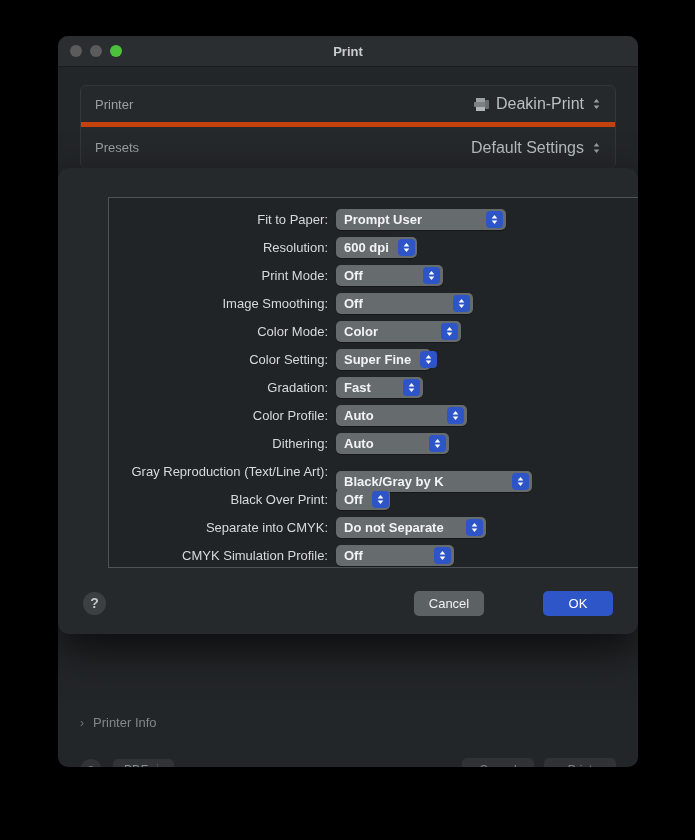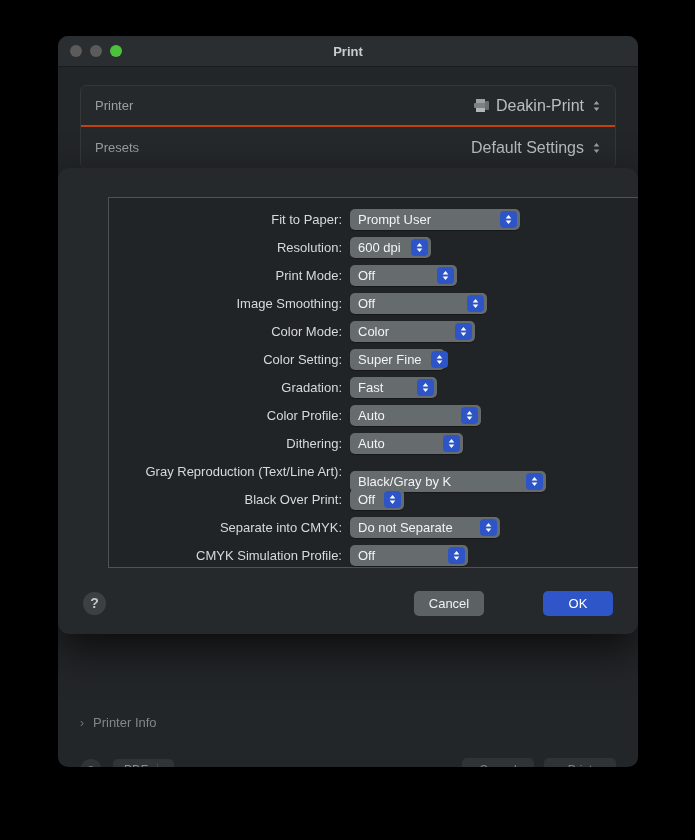--- a/index.html
+++ b/index.html
@@ -68,21 +68,21 @@
     border-radius: 6px;
     overflow: hidden;
     background: #26292b;
   }
   .setting-row {
     height: 41px;
     display: flex;
     align-items: center;
     justify-content: space-between;
     padding: 0 14px;
-    border-bottom: 2px solid #c2410c;
+    border-bottom: 5px solid #c2410c;
     font-size: 13px;
     color: #9a9fa2;
   }
   .setting-row:last-child { border-bottom: none; }
   .setting-val {
     display: flex;
     align-items: center;
     gap: 6px;
     color: #b9bec1;
     font-size: 16px;
@@ -214,21 +214,20 @@
   }
 
   .sheet-frame {
     position: absolute;
     left: 50px;
     top: 29px;
     width: 564px;
     height: 371px;
     border: 1px solid #4e5356;
     background: #212426;
-    padding-left: 14px;
   }
 
   .opt-list {
     padding-top: 7px;
   }
   .opt-row {
     height: 28px;
     display: flex;
     align-items: center;
   }
@@ -243,20 +242,21 @@
   .popup {
     height: 21px;
     background: #666b6e;
     border-radius: 5px;
     display: inline-flex;
     align-items: center;
     justify-content: space-between;
     padding-left: 8px;
     padding-right: 3px;
     box-shadow: 0 1px 1px rgba(0,0,0,0.35);
+    font-weight: bold;
   }
   .popup-text {
     font-size: 13px;
     color: #f2f3f4;
     white-space: nowrap;
   }
   .stepper {
     width: 17px; height: 17px;
     background: #2d55c8;
     border-radius: 4px;

